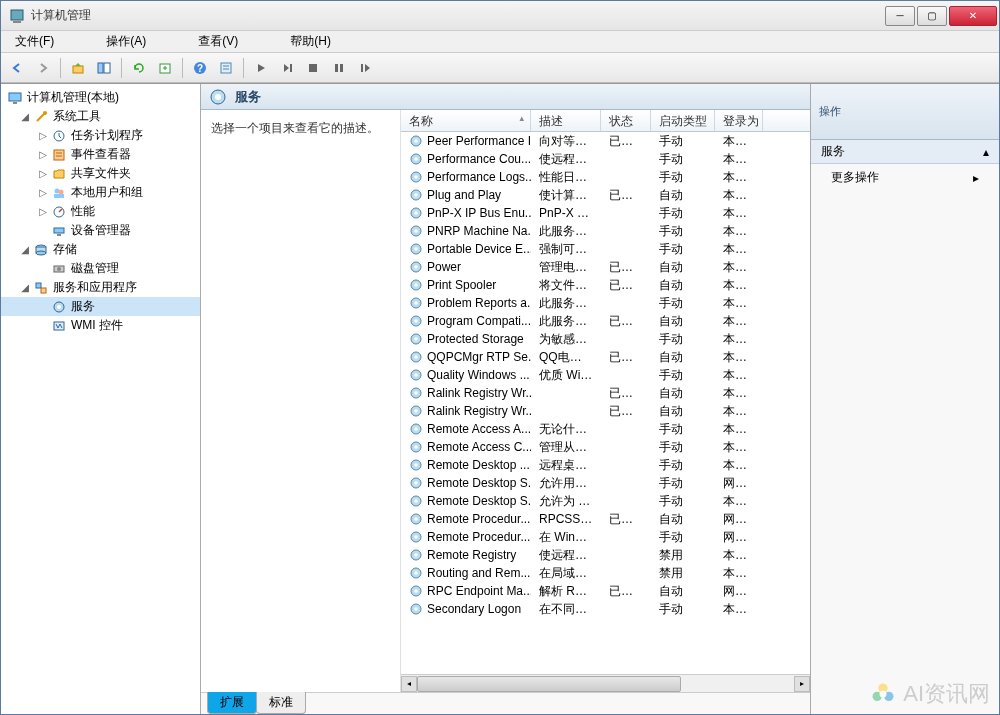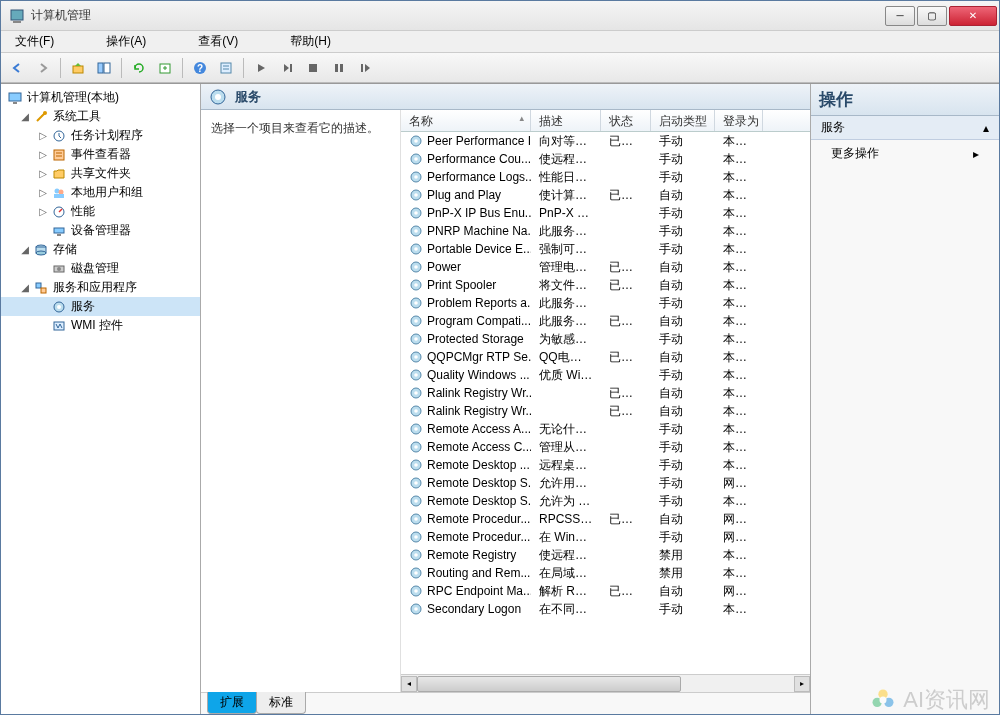--- a/index.html
+++ b/index.html
@@ -63,25 +63,25 @@
 .hscrollbar { height: 18px; background: #f0f0f0; border-top: 1px solid #ccc; display: flex; align-items: center; }
 .hscrollbar .arrow { width: 16px; height: 16px; background: #e0e0e0; border: 1px solid #bbb; display: flex; align-items: center; justify-content: center; font-size: 8px; }
 .hscrollbar .track { flex: 1; height: 16px; background: #f0f0f0; position: relative; }
 .hscrollbar .thumb { position: absolute; left: 0; width: 70%; height: 100%; background: linear-gradient(to bottom, #e8e8e8, #ccc); border: 1px solid #aaa; border-radius: 2px; }
 
 .tabs { height: 22px; border-top: 1px solid #ccc; display: flex; align-items: flex-end; padding: 0 6px; background: #f8f8f8; }
 .tab { padding: 2px 12px; border: 1px solid #aaa; border-top: none; margin-right: -1px; font-size: 12px; background: #eee; cursor: pointer; border-radius: 0 0 4px 4px; }
 .tab.active { background: #0ea5e9; }
 
 .actions { width: 188px; background: #f8f8f8; display: flex; flex-direction: column; }
-.actions-title { padding: 4px 8px; font-size: 17px; font-weight: bold; background: linear-gradient(to bottom, #eef3f8, #d8e4ef); border-bottom: 1px solid #a8b8c8; color: #2a4a6a; }
+.actions-title { padding: 20px 8px; font-size: 11px; font-weight: normal; background: linear-gradient(to bottom, #eef3f8, #d8e4ef); border-bottom: 1px solid #a8b8c8; color: #2a4a6a; }
 .actions-section { background: #e4ecf5; padding: 3px 10px; font-size: 12px; border-bottom: 1px solid #c0cde0; display: flex; justify-content: space-between; align-items: center; }
 .actions-item { padding: 5px 20px; font-size: 12px; cursor: pointer; display: flex; justify-content: space-between; align-items: center; }
 
-.watermark { position: absolute; right: 10px; bottom: 0; opacity: 0.55; font-size: 22px; color: #aaa; pointer-events: none; display: flex; align-items: center; gap: 6px; justify-content: center; }
+.watermark { position: absolute; right: 10px; bottom: 6px; opacity: 0.55; font-size: 22px; color: #aaa; pointer-events: none; display: flex; align-items: center; gap: 6px; justify-content: center; }
 .wm-flower { width: 28px; height: 28px; }
 
 svg { display: block; }
 </style>
 </head>
 <body>
 
 <div class="window">
 
   <div class="titlebar">

